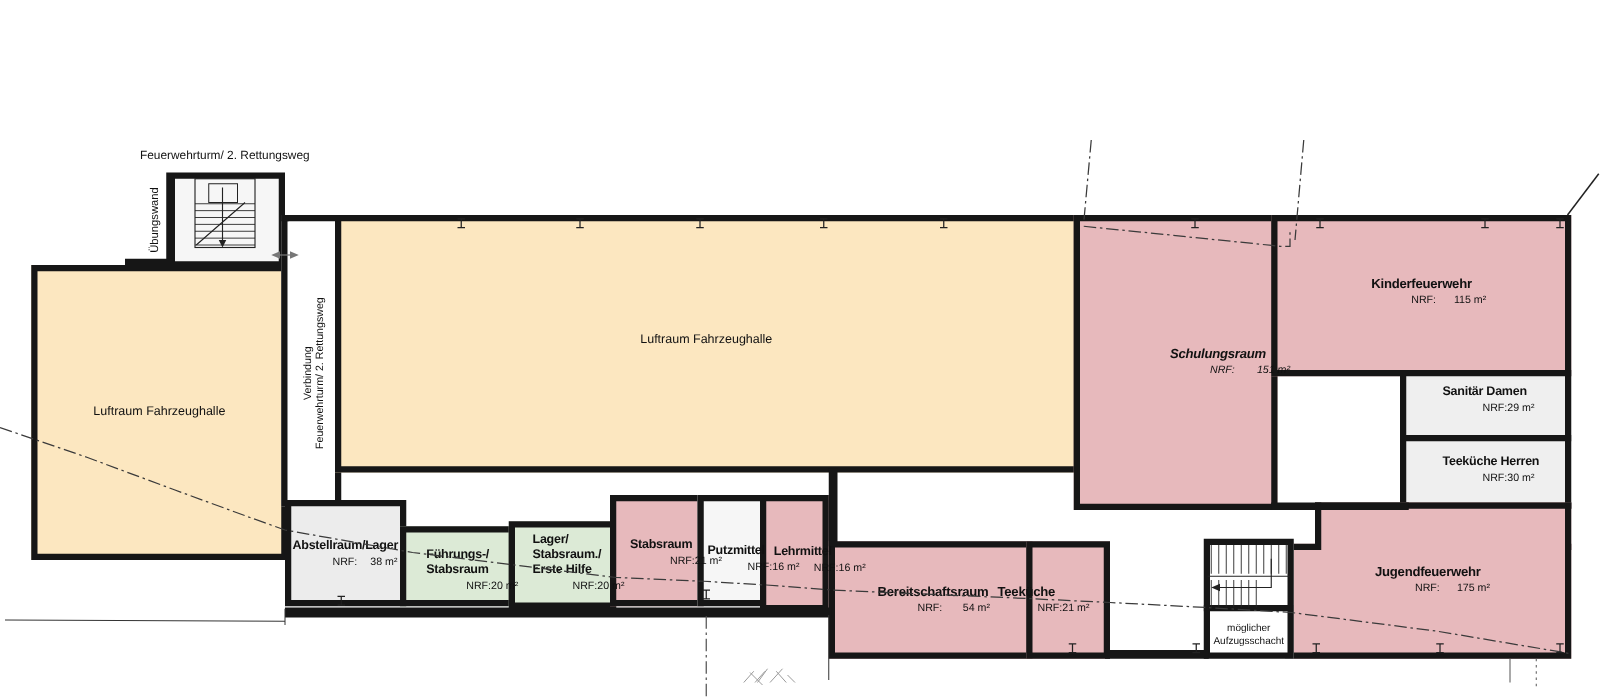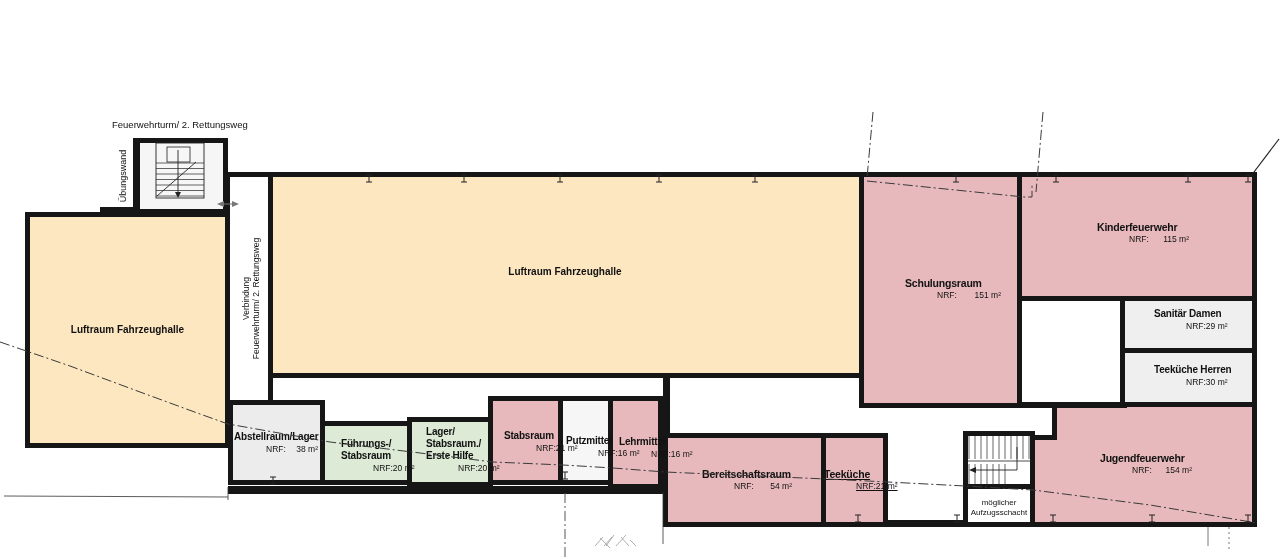--- a/index.html
+++ b/index.html
@@ -9,21 +9,21 @@
   .fill-yellow{background:var(--c-hall_yellow,#FCE7C0);}
   .fill-pink{background:var(--c-room_pink,#E7B9BC);}
   .fill-green{background:var(--c-room_green,#DCEAD6);}
   .fill-gray{background:var(--c-room_gray,#EFEFEF);}
   .fill-white{background:#F6F6F6;}
   .wall{position:absolute;background:var(--c-wall,#161616);z-index:6;}
   .lbl{position:absolute;z-index:20;}
   .lbl.center{text-align:center;}
   .rname{font-weight:bold;font-size:10.5px;line-height:12px;letter-spacing:-0.2px;white-space:nowrap;}
   .rname.sm{font-size:10px;}
-  .rname-reg{font-weight:bold;font-size:10px;white-space:nowrap;}
+  .rname-reg{font-weight:normal;font-size:10px;white-space:nowrap;}
   .nrf{display:flex;justify-content:space-between;font-size:8.5px;line-height:10px;margin-top:1px;white-space:nowrap;padding-left:32px;}
   .small-lbl{font-size:8px;line-height:9.5px;}
   .rot{transform:rotate(-90deg);transform-origin:center;}
   .toplbl{font-size:9.5px;white-space:nowrap;}
   svg.overlay{position:absolute;left:0;top:0;z-index:30;pointer-events:none;}
 </style>
 </head>
 <body>
 
 <div id="plan">
@@ -70,21 +70,21 @@
   </div>
 
   <div class="lbl center" style="left:45px;top:324px;width:165px;">
     <div class="rname-reg">Luftraum Fahrzeughalle</div>
   </div>
 
   <div class="lbl center" style="left:465px;top:266px;width:200px;">
     <div class="rname-reg">Luftraum Fahrzeughalle</div>
   </div>
 
-  <div class="lbl" style="left:905px;top:277px;width:96px;">
+  <div class="lbl" style="left:936px;top:277px;width:96px;font-style:italic;">
     <div class="rname">Schulungsraum</div>
     <div class="nrf">
       <span>NRF:</span>
       <span>151 m²</span>
     </div>
   </div>
 
   <div class="lbl" style="left:1097px;top:221px;width:92px;">
     <div class="rname">Kinderfeuerwehr</div>
     <div class="nrf">
@@ -106,21 +106,21 @@
     <div class="nrf">
       <span>NRF:</span>
       <span>30 m²</span>
     </div>
   </div>
 
   <div class="lbl" style="left:1100px;top:452px;width:92px;">
     <div class="rname">Jugendfeuerwehr</div>
     <div class="nrf">
       <span>NRF:</span>
-      <span>154 m²</span>
+      <span>175 m²</span>
     </div>
   </div>
 
   <div class="lbl" style="left:234px;top:431px;width:84px;">
     <div class="rname sm">Abstellraum/Lager</div>
     <div class="nrf">
       <span>NRF:</span>
       <span>38 m²</span>
     </div>
   </div>
@@ -169,21 +169,21 @@
   </div>
 
   <div class="lbl" style="left:702px;top:468px;width:90px;">
     <div class="rname">Bereitschaftsraum</div>
     <div class="nrf">
       <span>NRF:</span>
       <span>54 m²</span>
     </div>
   </div>
 
-  <div class="lbl" style="left:824px;top:468px;width:54px;text-decoration:underline;">
+  <div class="lbl" style="left:798px;top:468px;width:54px;">
     <div class="rname">Teeküche</div>
     <div class="nrf">
       <span>NRF:</span>
       <span>21 m²</span>
     </div>
   </div>
 
   <div class="lbl center small-lbl" style="left:963px;top:498px;width:72px;">
     <div>möglicher</div>
     <div>Aufzugsschacht</div>

